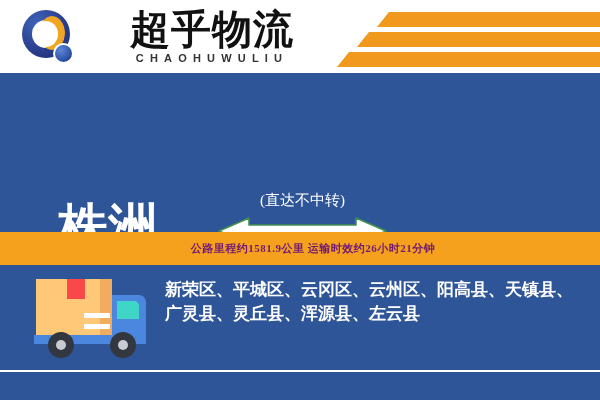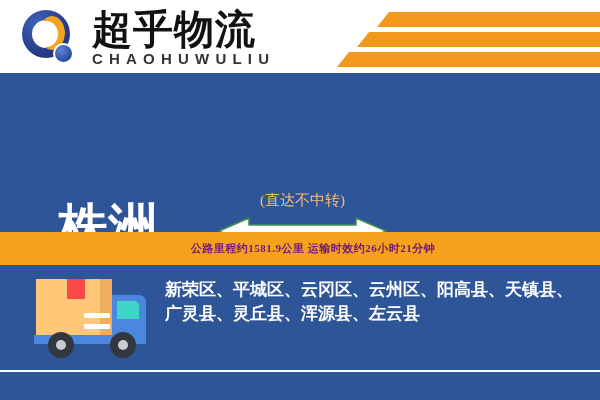--- a/index.html
+++ b/index.html
@@ -20,20 +20,21 @@
   }
 
   
   #header {
     position: absolute;
     left: 0; top: 0;
     width: 600px;
     height: 73px;
     background: #ffffff;
     overflow: hidden;
+    text-align: center;
   }
   #logo-mark {
     position: absolute;
     left: 22px; top: 10px;
     width: 56px; height: 56px;
   }
   #logo-mark .ring {
     position: absolute;
     left: 0; top: 0;
     width: 48px; height: 48px;
@@ -82,21 +83,21 @@
     font-size: 40px;
     line-height: 42px;
     color: #111111;
     letter-spacing: 1px;
     white-space: nowrap;
   }
   #logo-sub {
     margin-top: 1px;
     font-family: "Liberation Sans", sans-serif;
     font-weight: bold;
-    font-size: 15px;
+    font-size: 11px;
     line-height: 13px;
     color: #333333;
     letter-spacing: 6.2px;
     white-space: nowrap;
   }
   .stripe {
     position: absolute;
     height: 15px;
     background: #f0991c;
     right: 0;
@@ -131,21 +132,21 @@
     position: absolute;
     left: 215px;
     top: 118px;
     width: 175px;
     text-align: center;
   }
   #direct-label {
     font-family: "Liberation Serif", serif;
     font-size: 15px;
     line-height: 18px;
-    color: #fdba74;
+    color: #ffffff;
     white-space: nowrap;
   }
   #arrow-holder {
     margin-top: 5px;
     height: 30px;
   }
   #roundtrip-label {
     margin-top: 4px;
     font-family: "Liberation Serif", serif;
     font-weight: bold;

